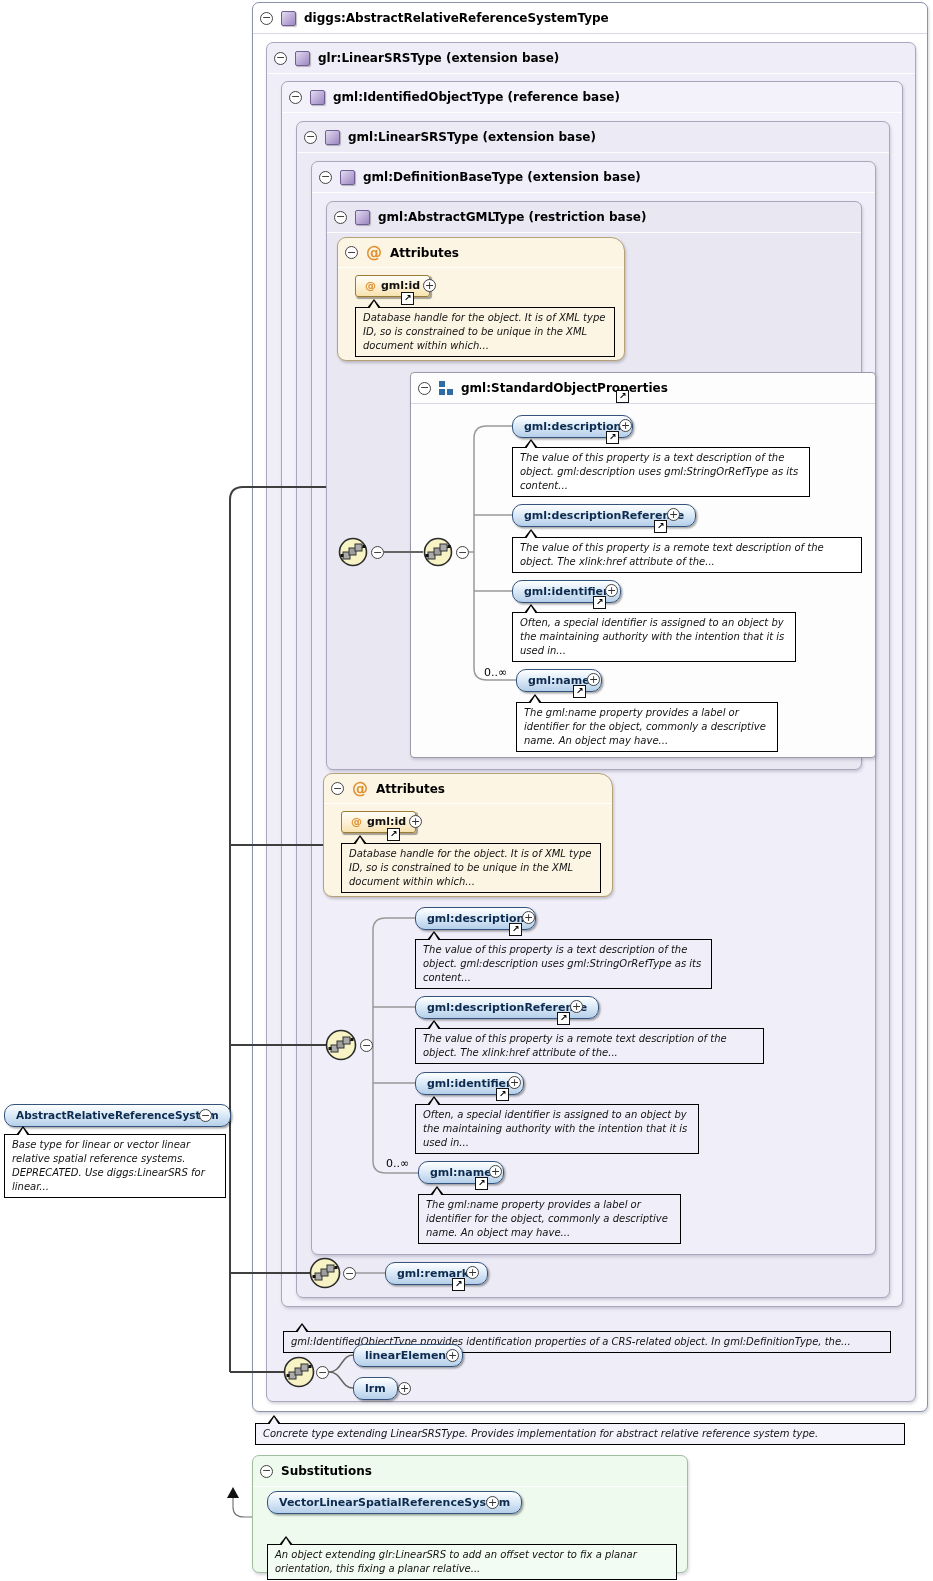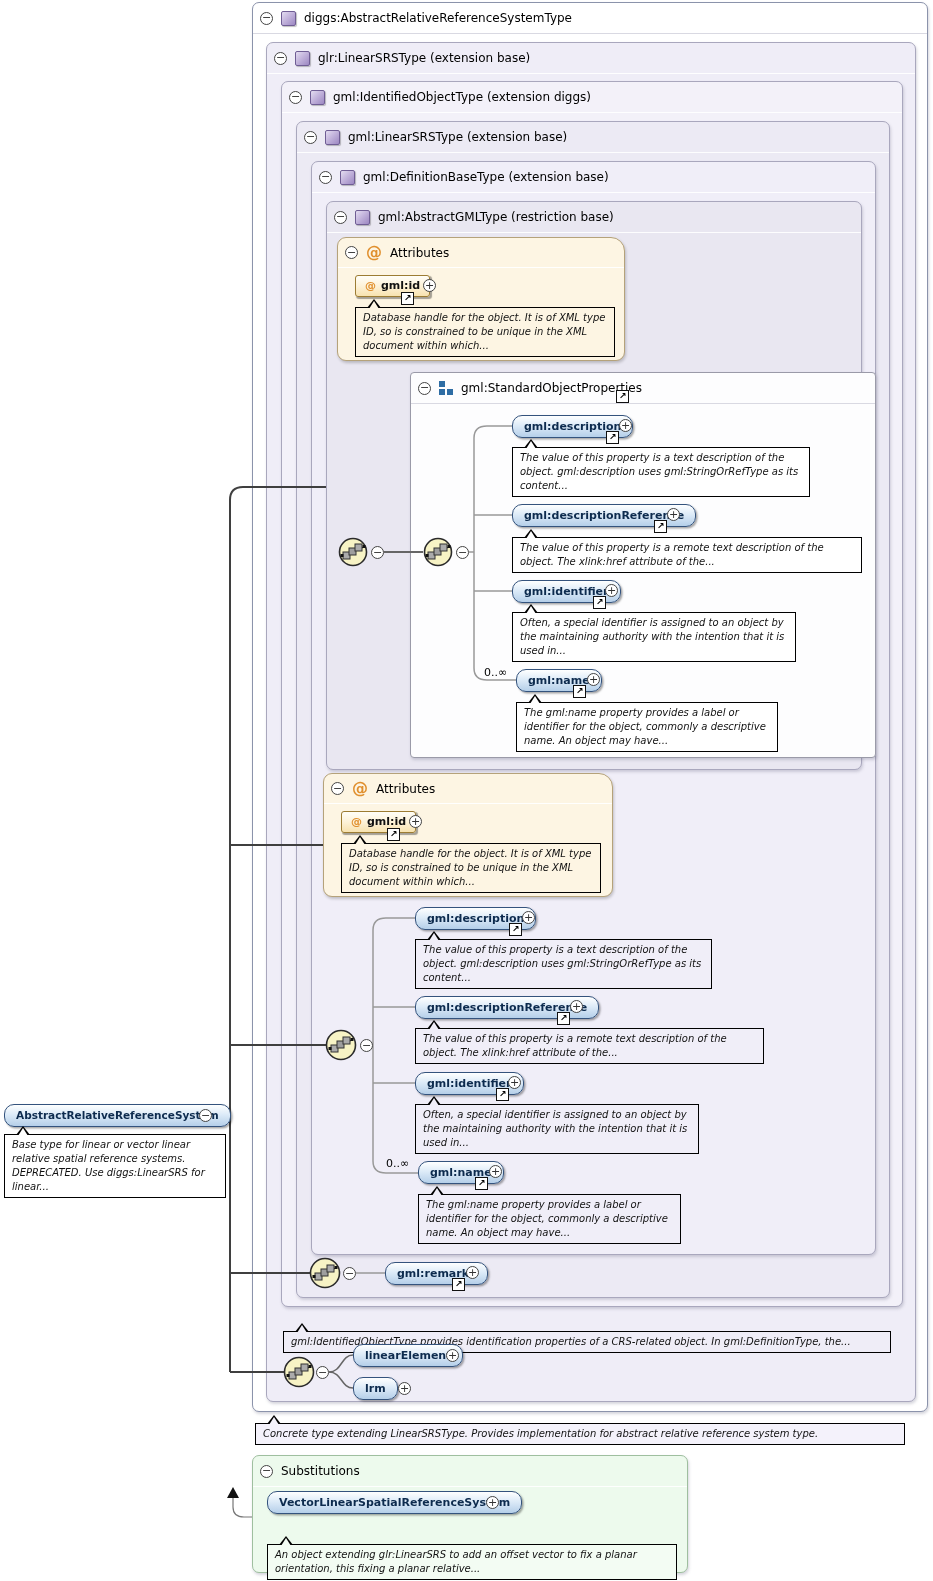--- a/index.html
+++ b/index.html
@@ -4,21 +4,21 @@
 <style>
   html,body{margin:0;padding:0;background:#ffffff;}
   body{font-family:"DejaVu Sans","Liberation Sans",sans-serif;color:#000;}
   .canvas{position:relative;width:933px;height:1581px;background:#fff;overflow:hidden;}
 
   
   .tbox{position:absolute;border:1px solid #a9a7bd;border-radius:7px;box-shadow:1px 2px 3px rgba(90,90,120,.25);}
   .tbox .hdr{height:30px;display:flex;align-items:center;gap:8px;padding-left:7px;
              border-bottom:1px solid rgba(255,255,255,.9);}
   .tbox.white .hdr{border-bottom:1px solid #d9d9e2;}
-  .hdr-label{font-size:12px;font-weight:normal;white-space:nowrap;}
+  .hdr-label{font-size:12px;font-weight:bold;white-space:nowrap;}
 
   
   .circ{box-sizing:border-box;width:13px;height:13px;border:1px solid #444;border-radius:50%;
         background:#fff;font-size:11px;line-height:10px;text-align:center;color:#333;
         display:inline-flex;align-items:center;justify-content:center;flex:0 0 auto;}
   .circ.abs{position:absolute;}
 
   
   .type-icon{width:13px;height:13px;border:1px solid #6f5d94;border-radius:2px;flex:0 0 auto;
              background:linear-gradient(135deg,#e3dcf0 0%,#c3b4dc 45%,#9c87c2 100%);
@@ -85,21 +85,21 @@
       <span class="circ">−</span>
       <span class="type-icon"></span>
       <span class="hdr-label">glr:LinearSRSType (extension base)</span>
     </div>
   </div>
 
   <div class="tbox" style="left:281px;top:81px;width:620px;height:1224px;background:#f3f1f9;">
     <div class="hdr">
       <span class="circ">−</span>
       <span class="type-icon"></span>
-      <span class="hdr-label">gml:IdentifiedObjectType (extension diggs)</span>
+      <span class="hdr-label">gml:IdentifiedObjectType (reference base)</span>
     </div>
   </div>
 
   <div class="tbox" style="left:296px;top:121px;width:592px;height:1175px;background:#eceaf4;">
     <div class="hdr">
       <span class="circ">−</span>
       <span class="type-icon"></span>
       <span class="hdr-label">gml:LinearSRSType (extension base)</span>
     </div>
   </div>

